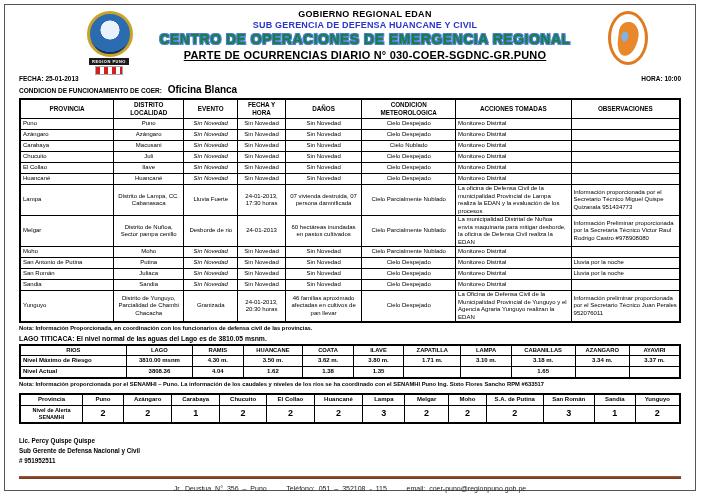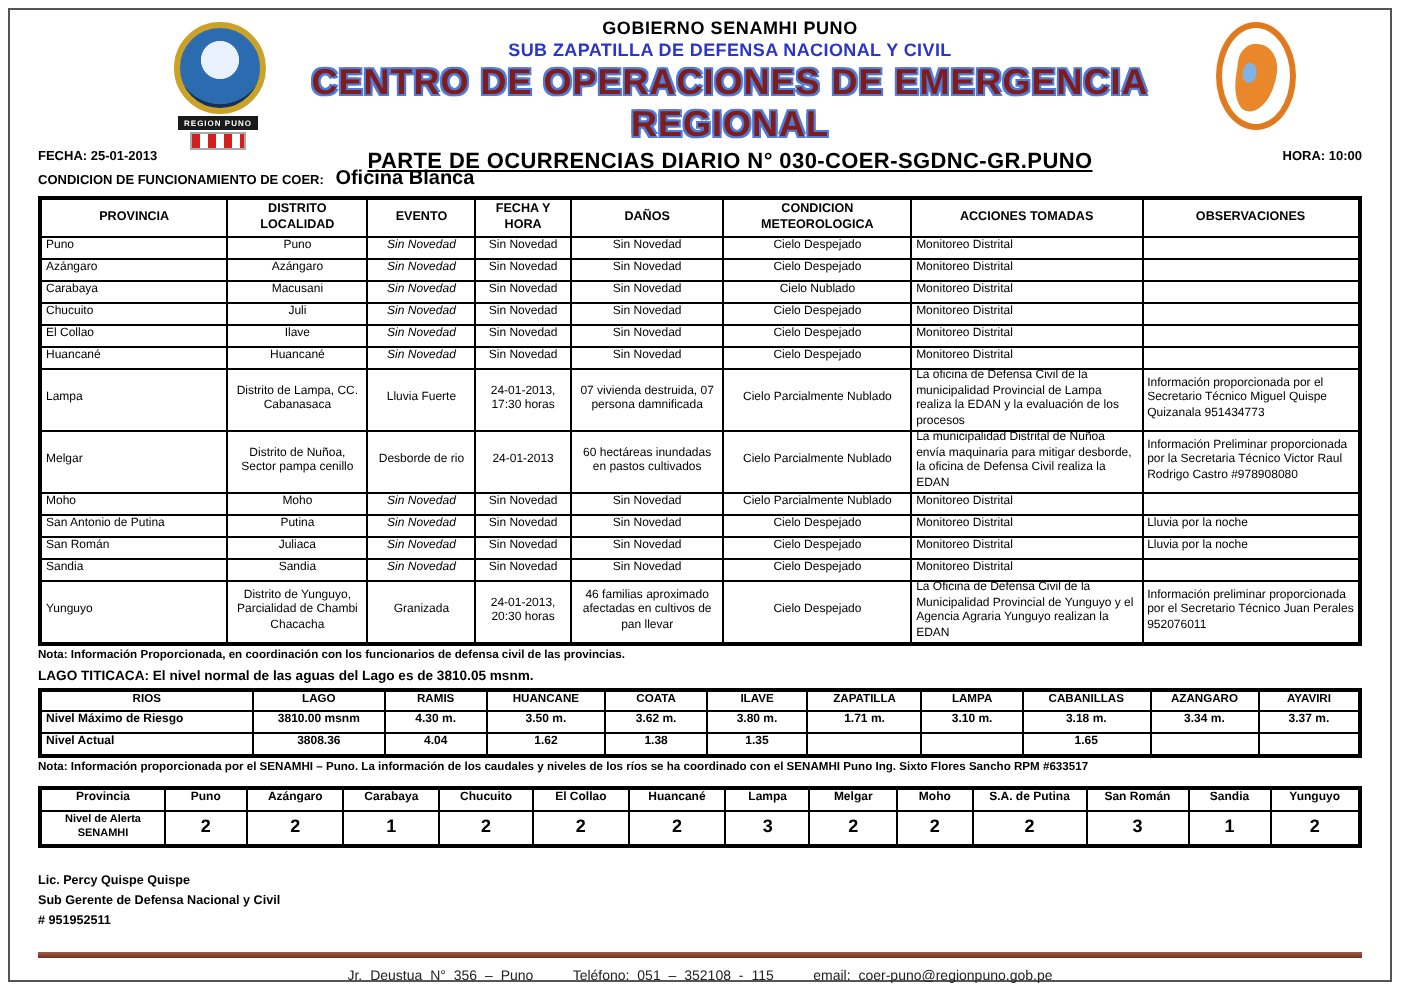--- a/index.html
+++ b/index.html
@@ -11,21 +11,21 @@
   .escudo{width:40px;height:40px;border-radius:50%;border:3px solid #c9a227;background:radial-gradient(circle at 50% 40%, #eaf2ff 0 30%, #2b6cb0 31% 70%, #12315e 71%);margin:0 auto;}
   .escudo-band{width:40px;height:7px;margin:1px auto 0;background:#1a1a1a;color:#fff;font-size:4px;font-weight:bold;line-height:7px;letter-spacing:.5px;}
   .escudo-flags{width:26px;height:7px;margin:1px auto 0;background:repeating-linear-gradient(90deg,#d21f1f 0 4px,#fff 4px 8px);border:1px solid #aaa;}
   .logo-right{position:absolute;right:30px;top:2px;width:46px;height:58px;}
   .oval{width:40px;height:54px;border:3px solid #e07a1f;border-radius:50%;position:relative;margin:0 auto;box-sizing:border-box;}
   .mapa{position:absolute;left:7px;top:8px;width:20px;height:34px;background:#e8882a;border-radius:45% 55% 60% 40%/30% 40% 65% 50%;transform:rotate(8deg);}
   .mapa::after{content:"";position:absolute;left:3px;top:10px;width:7px;height:10px;background:#7fb2e5;border-radius:50%;}
   .titles{position:absolute;left:120px;right:90px;top:0;text-align:center;}
   .t1{font-size:9px;font-weight:bold;letter-spacing:.3px;}
   .t2{font-size:9px;font-weight:bold;color:#2b35c8;letter-spacing:.2px;margin-top:1px;}
-  .t3{font-size:18px;font-weight:bold;color:#7f1d1d;letter-spacing:.5px;text-shadow:1px 1px 0 #4f7bd9,-1px -1px 0 #4f7bd9,1px -1px 0 #4f7bd9,-1px 1px 0 #4f7bd9;margin-top:1px;}
+  .t3{font-size:14px;font-weight:bold;color:#15803d;letter-spacing:.5px;text-shadow:1px 1px 0 #4f7bd9,-1px -1px 0 #4f7bd9,1px -1px 0 #4f7bd9,-1px 1px 0 #4f7bd9;margin-top:1px;}
   .t4{font-size:11px;font-weight:bold;text-decoration:underline;margin-top:2px;letter-spacing:.2px;}
   .meta{display:flex;justify-content:space-between;font-size:6.5px;font-weight:bold;margin-top:2px;}
   .cond{font-size:6.5px;font-weight:bold;margin-top:2px;}
   .cond .alerta{font-size:10px;font-weight:bold;margin-left:4px;}
   
   table{border-collapse:collapse;width:100%;table-layout:fixed;}
   td,th{border:1px solid #000;font-size:6px;line-height:1.25;padding:0 2px;vertical-align:middle;overflow:hidden;}
   th{font-weight:bold;text-align:center;}
   .main-tbl{margin-top:3px;border:2px solid #000;}
   .main-tbl th{font-size:6.3px;height:18px;}
@@ -52,22 +52,22 @@
 
 <div class="page">
 
   <div class="hdr">
     <div class="logo-left">
       <div class="escudo"></div>
       <div class="escudo-band">REGION PUNO</div>
       <div class="escudo-flags"></div>
     </div>
     <div class="titles">
-      <div class="t1">GOBIERNO SENAMHI PUNO</div>
-      <div class="t2">SUB ZAPATILLA DE DEFENSA NACIONAL Y CIVIL</div>
+      <div class="t1">GOBIERNO REGIONAL EDAN</div>
+      <div class="t2">SUB GERENCIA DE DEFENSA HUANCANE Y CIVIL</div>
       <div class="t3">CENTRO DE OPERACIONES DE EMERGENCIA REGIONAL</div>
       <div class="t4">PARTE DE OCURRENCIAS DIARIO N° 030-COER-SGDNC-GR.PUNO</div>
     </div>
     <div class="logo-right">
       <div class="oval">
           <div class="mapa"></div>
         </div>
     </div>
   </div>
 

